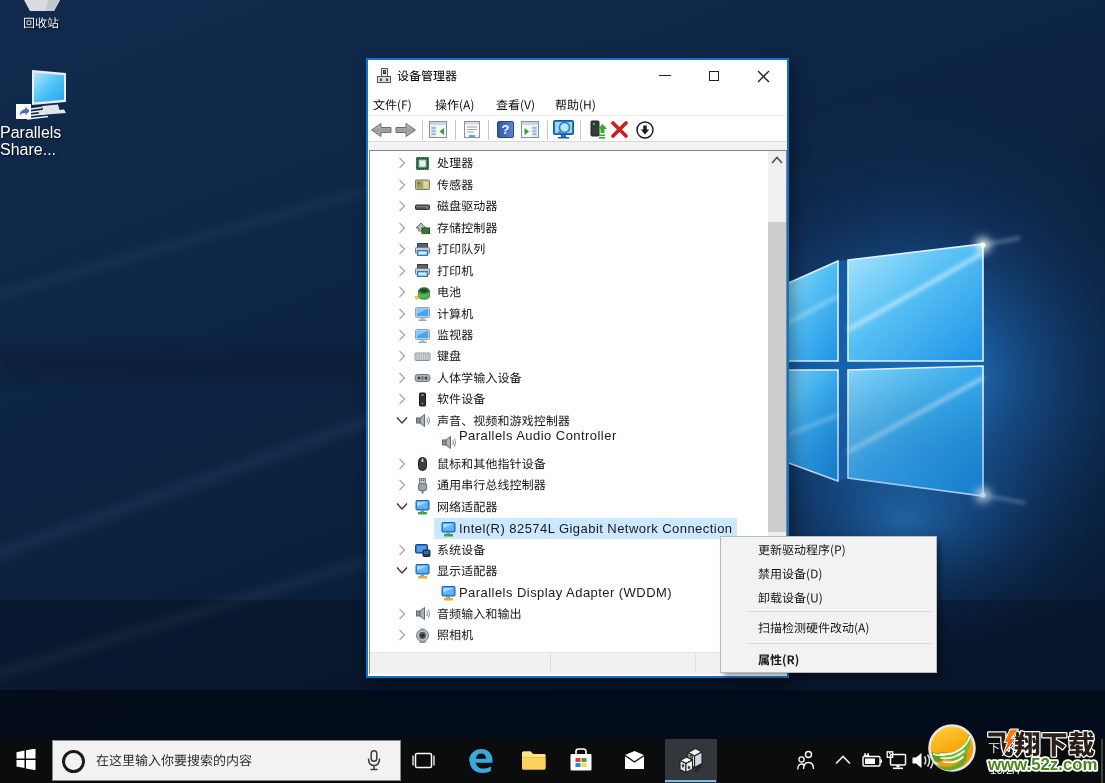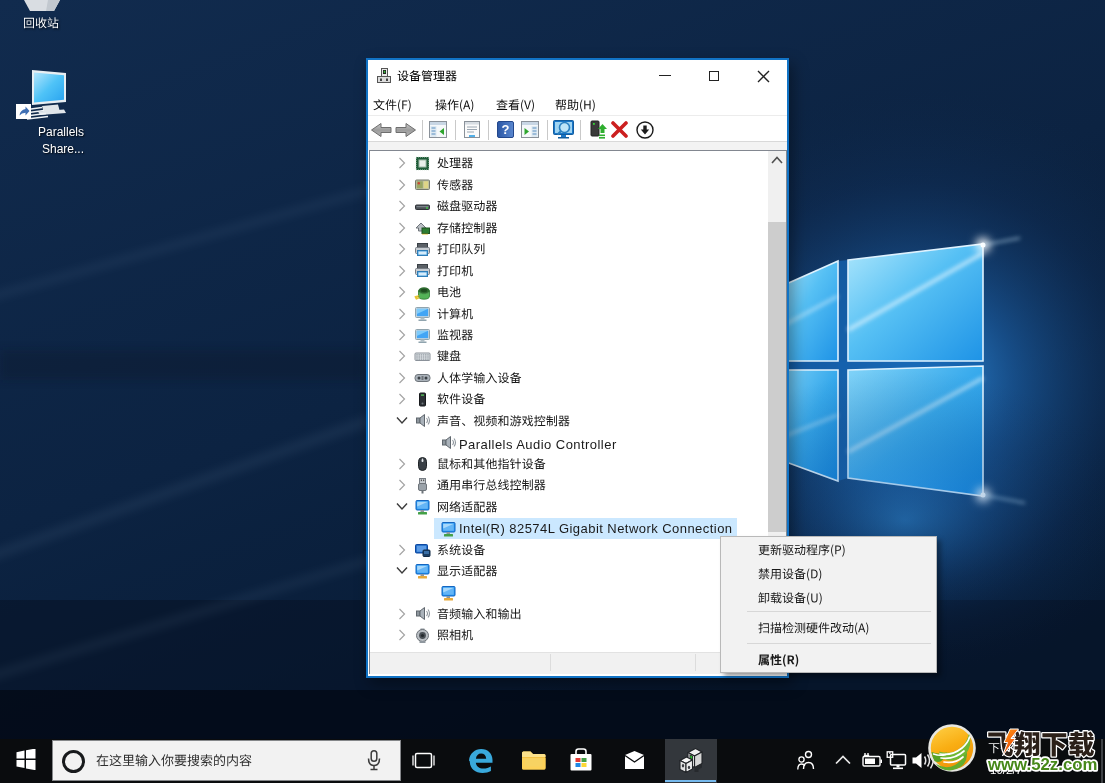--- a/index.html
+++ b/index.html
@@ -89,21 +89,21 @@
 <polygon points="24,45.5 50,43.5 52,47 26,49" fill="#dfe5ea"></polygon>
 <g stroke="#eef2f5" stroke-width="1.6" fill="none">
 <polyline points="10,44 28,41.5"></polyline>
         <polyline points="11,47 30,44.5"></polyline>
         <polyline points="12,50 32,47.5"></polyline>
         <polyline points="13,53 34,50.5"></polyline>
 </g>
 <rect x="2" y="38" width="15" height="15" fill="#ffffff"></rect>
 <path d="M5.5 49.5 q0.5,-5.5 6,-6.5 l0,-2.5 l4,4.5 l-4,4.5 l0,-2.7 q-4,0.2 -6,2.7 z" fill="#3f6fb4"></path>
 </svg>
-<div class="ab" style="left:0px;top:124px;width:84px;text-align:right;color:#fff;font-size:12px;line-height:17px;text-shadow:1px 1.2px 1.5px rgba(0,0,0,.85)">Parallels<br>Share...</div>
+<div class="ab" style="left:0px;top:124px;width:84px;text-align:left;color:#fff;font-size:16px;line-height:17px;text-shadow:1px 1.2px 1.5px rgba(0,0,0,.85)">Parallels<br>Share...</div>
 <div class="ab" style="left:366px;top:58px;width:423px;height:620px;background:#fff;border:2px solid #1173c5;box-shadow:4px 6px 14px rgba(0,0,0,0.38);"></div>
 <svg class="ab" style="left:377px;top:68px" width="14" height="15">
 <rect x="4.5" y="0.5" width="6" height="8" fill="#e8e8e8" stroke="#555"></rect>
 <rect x="6" y="2" width="3" height="4" fill="#222"></rect>
       <rect x="6.8" y="2.8" width="1.5" height="2" fill="#39c23c"></rect>
 <rect x="0.5" y="8.5" width="13" height="6" fill="#dcdcdc" stroke="#555"></rect>
 <rect x="3" y="10.5" width="2" height="2.5" fill="#444"></rect>
       <rect x="9" y="10.5" width="2" height="2.5" fill="#444"></rect>
 </svg>
 <svg style="position:absolute;left:397px;top:67.5px;" width="62" height="16">
@@ -390,21 +390,21 @@
       <path d="M12.5 6 q2,2.5 0,5 M14 4.5 q3,3.8 0,8" fill="none" stroke="#8f979e" stroke-width="1.1"></path>
     </svg>
 <svg style="position:absolute;left:437px;top:412.8px;" width="136" height="16">
       <path fill="#1a1a1a" transform="translate(0,12.32) scale(0.012,-0.012)" d="M70 757H930V691H70ZM131 593H886V528H131ZM196 232H819V167H196ZM197 449H866V116H791V386H197ZM153 449H227V317Q227 272 221 219Q216 167 201 113Q185 59 158 8Q131 -42 87 -85Q81 -77 71 -67Q60 -57 49 -48Q38 -38 29 -34Q84 19 110 80Q136 142 145 203Q153 265 153 318ZM460 842H536V557H460ZM462 428H535V193H462ZM1120 749H1905V681H1120ZM1063 514H1954V446H1063ZM1247 190H1776V130H1247ZM1248 21H1777V-43H1248ZM1201 358H1826V-79H1748V294H1275V-81H1201ZM1693 679 1774 659Q1760 629 1745 597Q1730 566 1714 537Q1698 508 1684 486L1615 504Q1628 528 1643 559Q1658 589 1671 621Q1684 653 1693 679ZM1256 659 1327 675Q1351 640 1369 597Q1387 555 1393 523L1316 504Q1310 536 1294 580Q1277 623 1256 659ZM1443 833 1517 848Q1536 821 1551 787Q1566 754 1572 729L1493 711Q1488 737 1474 771Q1460 806 1443 833ZM2289 -56Q2257 -16 2219 24Q2181 64 2142 101Q2104 138 2068 167L2133 224Q2169 195 2209 157Q2249 119 2287 79Q2326 39 2357 2ZM3474 791H3931V259H3856V725H3547V259H3474ZM3695 276H3765V28Q3765 7 3772 0Q3780 -8 3801 -8H3882Q3900 -8 3909 5Q3917 18 3921 54Q3924 91 3926 163Q3941 151 3958 144Q3975 136 3989 133Q3984 55 3975 11Q3967 -32 3946 -48Q3925 -65 3881 -65H3790Q3739 -65 3717 -48Q3695 -30 3695 20ZM3661 649H3733V452Q3733 388 3722 316Q3710 244 3678 173Q3646 102 3585 36Q3524 -29 3426 -81Q3422 -72 3413 -62Q3405 -52 3395 -41Q3386 -30 3378 -25Q3473 24 3529 83Q3586 142 3615 205Q3643 268 3652 332Q3661 395 3661 454ZM3087 668H3373V599H3087ZM3214 374 3285 459V-79H3214ZM3286 441Q3296 431 3317 409Q3337 387 3360 360Q3383 334 3403 311Q3422 289 3431 279L3383 219Q3372 236 3353 261Q3335 287 3314 315Q3293 342 3274 366Q3255 390 3243 404ZM3351 668H3367L3381 671L3421 644Q3389 555 3337 472Q3285 388 3223 319Q3161 250 3098 204Q3095 214 3089 229Q3083 243 3076 257Q3069 270 3063 277Q3122 317 3178 377Q3235 437 3280 509Q3326 580 3351 652ZM3178 804 3235 838Q3265 810 3291 775Q3318 739 3332 713L3271 673Q3258 701 3232 738Q3205 775 3178 804ZM4550 781H4982V714H4550ZM4749 743 4818 725Q4803 685 4788 645Q4773 604 4759 575L4697 592Q4711 623 4726 666Q4741 710 4749 743ZM4576 609H4954V139H4886V550H4640V137H4576ZM4733 501H4796Q4796 390 4791 305Q4786 219 4771 156Q4756 93 4726 47Q4695 2 4644 -29Q4593 -61 4515 -83Q4511 -71 4499 -55Q4488 -39 4478 -30Q4551 -10 4598 17Q4645 44 4672 85Q4700 125 4712 182Q4725 239 4729 317Q4733 396 4733 501ZM4760 84 4802 126Q4836 102 4873 73Q4911 44 4945 16Q4978 -12 5000 -34L4955 -82Q4934 -60 4901 -31Q4868 -2 4831 29Q4794 59 4760 84ZM4329 716H4511V652H4329ZM4071 529H4534V461H4071ZM4298 841H4366V491H4298ZM4146 753H4208V490H4146ZM4460 386 4525 371Q4498 258 4446 170Q4394 83 4314 20Q4234 -43 4120 -83Q4114 -69 4103 -53Q4092 -36 4081 -25Q4187 9 4262 65Q4337 122 4386 202Q4434 282 4460 386ZM4165 397 4228 383Q4211 321 4184 262Q4157 203 4125 162Q4119 167 4109 174Q4099 180 4088 187Q4078 193 4069 197Q4101 236 4126 289Q4150 341 4165 397ZM4280 475H4348V158H4280ZM5598 119H5909V47H5598ZM5571 747H5943V-28H5867V675H5644V-35H5571ZM5287 756H5361V-78H5287ZM5090 544H5536V474H5090ZM5283 519 5336 501Q5318 442 5293 381Q5268 319 5238 260Q5207 201 5174 151Q5141 100 5107 64Q5101 80 5088 100Q5076 120 5066 134Q5098 166 5130 211Q5162 255 5191 307Q5220 359 5244 413Q5267 468 5283 519ZM5479 831 5529 772Q5476 752 5407 736Q5338 719 5264 707Q5190 695 5121 687Q5119 700 5113 717Q5106 734 5100 747Q5166 756 5237 768Q5308 781 5372 797Q5435 813 5479 831ZM5356 454Q5365 445 5383 425Q5401 405 5423 380Q5445 355 5467 330Q5488 305 5505 284Q5522 264 5529 254L5483 192Q5471 212 5449 243Q5427 274 5402 308Q5377 342 5354 372Q5331 401 5318 418ZM6125 776 6169 828Q6196 814 6225 795Q6255 776 6282 758Q6309 741 6327 726L6281 666Q6265 682 6238 702Q6211 721 6182 740Q6152 760 6125 776ZM6086 505 6129 560Q6156 547 6187 531Q6219 514 6247 497Q6276 481 6294 468L6252 407Q6233 421 6205 439Q6176 456 6145 474Q6114 491 6086 505ZM6103 -28Q6122 12 6144 65Q6166 119 6188 178Q6211 238 6229 294L6290 256Q6273 204 6253 147Q6233 89 6212 35Q6191 -20 6171 -66ZM6715 707H7009V635H6715ZM6695 527H6956V460H6695ZM6646 290H7010V221H6646ZM6730 840 6801 828Q6783 732 6752 645Q6721 558 6680 498Q6673 503 6661 510Q6649 517 6637 524Q6625 531 6616 535Q6658 591 6686 672Q6715 753 6730 840ZM6800 386H6870V4Q6870 -25 6863 -42Q6856 -59 6834 -67Q6813 -76 6779 -78Q6744 -80 6694 -80Q6692 -65 6686 -45Q6679 -25 6672 -10Q6710 -11 6741 -11Q6772 -12 6782 -11Q6793 -11 6796 -8Q6800 -4 6800 5ZM6929 527H6945L6958 531L7004 499Q6972 455 6928 413Q6883 370 6842 342Q6834 352 6822 365Q6809 378 6800 386Q6823 403 6848 425Q6872 447 6894 470Q6915 494 6929 514ZM6305 679H6656V607H6305ZM6422 464H6587V395H6422ZM6559 464H6628Q6628 464 6628 458Q6628 451 6628 443Q6628 435 6627 430Q6624 309 6620 226Q6617 142 6612 88Q6608 35 6601 5Q6595 -24 6586 -36Q6574 -52 6560 -59Q6547 -66 6528 -68Q6511 -70 6483 -70Q6455 -70 6425 -69Q6423 -53 6419 -34Q6414 -14 6405 0Q6435 -2 6460 -3Q6485 -4 6495 -4Q6506 -4 6512 -2Q6519 1 6526 10Q6534 21 6540 65Q6547 110 6551 202Q6556 295 6559 450ZM6399 627H6468Q6466 525 6460 424Q6453 323 6437 230Q6421 137 6389 59Q6356 -20 6302 -79Q6293 -67 6278 -53Q6262 -39 6248 -32Q6299 21 6329 95Q6358 169 6373 256Q6387 344 6392 438Q6397 533 6399 627ZM6393 814 6462 841Q6487 811 6511 775Q6536 739 6549 712L6477 679Q6465 707 6441 745Q6417 783 6393 814ZM7109 725H7428V657H7109ZM7410 725H7424L7437 728L7485 712Q7463 541 7414 402Q7365 264 7295 162Q7225 60 7139 -5Q7133 4 7124 16Q7114 28 7104 39Q7093 50 7084 56Q7144 96 7196 161Q7249 225 7292 310Q7335 394 7365 495Q7395 596 7410 708ZM7117 554 7171 597Q7214 540 7261 476Q7307 412 7352 348Q7397 284 7434 226Q7472 168 7497 122L7436 69Q7413 115 7376 175Q7339 235 7295 301Q7251 366 7206 432Q7160 497 7117 554ZM7484 551 7993 609 8002 541 7494 482ZM7764 791 7817 831Q7842 812 7869 788Q7896 764 7920 741Q7943 717 7957 697L7902 652Q7888 672 7865 696Q7841 721 7815 746Q7789 771 7764 791ZM7607 833H7685Q7688 698 7699 577Q7710 456 7728 354Q7746 252 7771 176Q7796 101 7829 57Q7862 14 7903 9Q7922 8 7934 49Q7946 90 7952 171Q7960 164 7972 155Q7983 147 7996 140Q8008 133 8016 129Q8005 47 7989 0Q7972 -47 7951 -65Q7930 -83 7906 -82Q7842 -77 7795 -30Q7748 17 7714 99Q7681 182 7660 294Q7638 405 7626 542Q7613 679 7607 833ZM7897 480 7957 444Q7928 369 7885 295Q7842 222 7787 156Q7733 89 7672 35Q7611 -18 7545 -54Q7534 -41 7518 -25Q7502 -9 7486 2Q7553 34 7615 85Q7677 136 7731 200Q7785 264 7827 335Q7869 407 7897 480ZM8096 294Q8152 310 8232 337Q8312 365 8394 394L8406 325Q8330 297 8253 270Q8176 242 8113 219ZM8107 646H8402V575H8107ZM8228 841H8298V16Q8298 -15 8290 -31Q8283 -48 8264 -58Q8246 -66 8216 -69Q8186 -72 8138 -71Q8137 -58 8131 -37Q8124 -17 8117 -2Q8149 -3 8176 -3Q8202 -3 8211 -2Q8220 -2 8224 2Q8228 5 8228 16ZM8477 338H8957V271H8477ZM8396 20H9028V-47H8396ZM8431 719H9018V554H8946V653H8499V544H8431ZM8677 298H8753V-15H8677ZM8652 823 8722 841Q8738 810 8754 773Q8771 736 8779 710L8705 688Q8698 715 8682 754Q8666 792 8652 823ZM8759 553 8805 594Q8837 567 8873 535Q8909 503 8942 472Q8975 441 8997 418L8948 369Q8927 392 8895 424Q8863 457 8827 491Q8791 524 8759 553ZM8624 593 8690 569Q8663 530 8628 492Q8593 453 8555 419Q8517 385 8481 358Q8477 366 8468 376Q8459 387 8450 398Q8441 409 8434 415Q8487 449 8538 496Q8589 544 8624 593ZM9748 748H9819V194H9748ZM9926 830H10000V24Q10000 -13 9990 -32Q9980 -51 9957 -62Q9934 -71 9894 -73Q9853 -76 9797 -76Q9794 -60 9787 -37Q9780 -15 9772 3Q9817 2 9854 2Q9892 1 9906 2Q9917 2 9922 6Q9926 11 9926 23ZM9361 836H9433V-79H9361ZM9572 351H9641V77Q9641 51 9635 36Q9629 20 9610 11Q9593 3 9564 1Q9534 -1 9493 -1Q9491 14 9485 32Q9479 51 9472 65Q9504 64 9527 64Q9550 64 9558 64Q9572 64 9572 78ZM9163 351H9600V283H9231V2H9163ZM9117 522H9676V453H9117ZM9213 696H9637V627H9199ZM9214 816 9284 802Q9266 724 9239 650Q9211 575 9180 524Q9172 528 9160 534Q9148 539 9136 544Q9123 549 9113 552Q9148 603 9173 673Q9198 744 9214 816ZM10276 730V589H10446V730ZM10208 795H10517V524H10208ZM10702 730V589H10882V730ZM10633 795H10955V524H10633ZM10132 420H11029V353H10132ZM10242 15H10485V-51H10242ZM10666 15H10919V-51H10666ZM10704 404Q10739 361 10795 322Q10850 283 10917 254Q10984 225 11052 208Q11044 201 11034 190Q11025 179 11017 168Q11009 157 11004 148Q10934 168 10866 203Q10798 238 10740 283Q10681 327 10641 378ZM10208 229H10517V-74H10445V163H10278V-80H10208ZM10635 229H10955V-74H10882V163H10704V-80H10635ZM10515 532 10591 518Q10555 445 10496 375Q10437 305 10352 245Q10266 185 10152 141Q10148 150 10141 160Q10134 171 10126 181Q10118 191 10110 198Q10219 238 10299 292Q10380 347 10434 409Q10488 471 10515 532ZM10694 484 10733 524Q10771 511 10813 490Q10856 468 10881 449L10840 405Q10817 425 10774 447Q10732 470 10694 484Z"></path>
     </svg>
 <svg class="ab" style="left:440px;top:433.75px" width="17" height="17">
       <rect x="2.5" y="6" width="3.5" height="5" fill="#8f979e" stroke="#5f666d"></rect>
       <path d="M6 6 L10.5 2.5 L10.5 14.5 L6 11 Z" fill="#aab2ba" stroke="#5f666d"></path>
       <path d="M12.5 6 q2,2.5 0,5 M14 4.5 q3,3.8 0,8" fill="none" stroke="#8f979e" stroke-width="1.1"></path>
     </svg>
-<div class="ab" style="left:459px;top:434px;height:21px;line-height:21px;font-size:13px;letter-spacing:0.45px;color:#1a1a1a;white-space:nowrap">Parallels Audio Controller</div>
+<div class="ab" style="left:459px;top:425px;height:21px;line-height:21px;font-size:13px;letter-spacing:0.45px;color:#1a1a1a;white-space:nowrap">Parallels Audio Controller</div>
 <svg class="ab" style="left:398px;top:457.7px" width="8" height="12">
       <path d="M1.5 1 L6.5 6 L1.5 11" fill="none" stroke="#a4a4a4" stroke-width="1.2"></path>
     </svg>
 <svg class="ab" style="left:414px;top:455.2px" width="17" height="17">
       <rect x="4.5" y="2.5" width="8" height="13" rx="4" fill="#3a4046" stroke="#212529"></rect>
       <line x1="8.5" y1="3.5" x2="8.5" y2="7" stroke="#c8cdd2" stroke-width="1.2"></line>
       <rect x="7.6" y="4.2" width="1.8" height="2.6" rx="0.9" fill="#e8ebee"></rect>
     </svg>
 <svg style="position:absolute;left:437px;top:455.7px;" width="111" height="16">
       <path fill="#1a1a1a" transform="translate(0,12.32) scale(0.012,-0.012)" d="M415 835 453 778Q414 766 364 756Q314 746 263 738Q211 731 164 726Q162 737 156 753Q150 769 144 781Q191 787 240 796Q290 804 336 815Q381 825 415 835ZM144 781 218 765V464H144ZM144 497H788V729H543V790H862V435H144ZM177 649H447V589H177ZM558 646H820V586H558ZM741 406H814Q813 264 822 173Q830 83 846 40Q862 -3 885 -3Q897 -3 903 15Q908 32 911 84Q921 74 936 66Q951 57 964 52Q960 2 950 -26Q940 -54 923 -64Q906 -75 880 -75Q828 -75 798 -20Q769 34 756 141Q744 248 741 406ZM268 330 307 370Q336 354 369 332Q403 310 422 294L383 249Q364 266 330 289Q297 312 268 330ZM259 175 298 217Q328 200 362 178Q396 156 415 141L375 94Q356 110 323 134Q289 157 259 175ZM559 329 596 370Q626 353 661 331Q695 309 716 293L678 246Q658 263 623 287Q588 311 559 329ZM553 174 592 215Q624 197 660 173Q697 149 718 132L678 85Q657 103 621 129Q584 154 553 174ZM146 -70Q145 -61 139 -49Q134 -37 128 -26Q123 -14 117 -7Q129 0 142 14Q154 29 154 58V401H225V-2Q225 -2 214 -9Q202 -16 186 -26Q170 -37 158 -48Q146 -60 146 -70ZM146 -70 144 -11 181 14 397 56Q396 41 396 24Q397 6 398 -6Q321 -23 275 -33Q229 -44 203 -50Q177 -57 166 -61Q154 -65 146 -70ZM447 -66Q445 -57 440 -46Q435 -34 430 -23Q424 -12 418 -5Q430 0 441 13Q452 26 452 55V402H521V-4Q521 -4 510 -10Q499 -16 484 -26Q470 -35 458 -46Q447 -57 447 -66ZM447 -66 445 -10 481 16 719 65Q718 51 719 33Q719 15 719 4Q637 -14 586 -26Q535 -39 508 -45Q480 -52 467 -57Q455 -62 447 -66ZM1474 764H1910V693H1474ZM1430 525H1964V454H1430ZM1644 490H1720V17Q1720 -15 1712 -34Q1704 -52 1682 -62Q1660 -71 1625 -74Q1589 -76 1537 -76Q1535 -59 1528 -37Q1521 -16 1513 1Q1552 0 1584 0Q1615 0 1625 0Q1636 1 1640 5Q1644 8 1644 18ZM1787 325 1851 345Q1876 296 1899 241Q1921 185 1939 133Q1957 81 1965 41L1896 16Q1888 56 1872 109Q1855 162 1833 219Q1811 275 1787 325ZM1499 342 1568 327Q1553 269 1531 213Q1510 156 1485 106Q1460 56 1433 18Q1426 23 1415 31Q1404 38 1392 46Q1381 53 1372 57Q1414 111 1447 187Q1480 263 1499 342ZM1057 628H1416V558H1057ZM1210 840H1285V-79H1210ZM1201 586 1252 570Q1239 515 1220 455Q1202 395 1178 338Q1155 280 1129 230Q1102 180 1074 145Q1070 155 1062 168Q1055 181 1047 193Q1039 206 1032 215Q1066 256 1100 318Q1133 380 1159 451Q1186 522 1201 586ZM1280 537Q1289 527 1308 503Q1328 478 1351 449Q1374 420 1393 396Q1412 371 1420 360L1376 301Q1366 318 1349 347Q1331 375 1310 406Q1290 437 1272 463Q1253 489 1242 503ZM2574 119H2885V47H2574ZM2547 747H2919V-28H2843V675H2620V-35H2547ZM2263 756H2337V-78H2263ZM2066 544H2512V474H2066ZM2259 519 2312 501Q2294 442 2269 381Q2244 319 2214 260Q2183 201 2150 151Q2117 100 2083 64Q2077 80 2064 100Q2052 120 2042 134Q2074 166 2106 211Q2138 255 2167 307Q2196 359 2220 413Q2243 468 2259 519ZM2455 831 2505 772Q2452 752 2383 736Q2314 719 2240 707Q2166 695 2097 687Q2095 700 2089 717Q2082 734 2076 747Q2142 756 2213 768Q2284 781 2348 797Q2411 813 2455 831ZM2332 454Q2341 445 2359 425Q2377 405 2399 380Q2421 355 2443 330Q2464 305 2481 284Q2498 264 2505 254L2459 192Q2447 212 2425 243Q2403 274 2378 308Q2353 342 2330 372Q2307 401 2294 418ZM3078 205H3970V135H3078ZM3107 723H3946V653H3107ZM3310 553H3740V488H3310ZM3310 379H3740V315H3310ZM3263 839H3337V174H3263ZM3710 839H3785V174H3710ZM3597 65 3649 112Q3708 92 3768 67Q3827 43 3880 19Q3934 -5 3973 -26L3904 -76Q3870 -54 3820 -30Q3771 -6 3714 18Q3656 43 3597 65ZM3385 118 3452 71Q3408 43 3350 16Q3293 -12 3233 -36Q3172 -60 3118 -78Q3110 -66 3095 -49Q3081 -32 3069 -21Q3123 -5 3183 18Q3243 42 3296 68Q3350 94 3385 118ZM4652 838H4723V143H4652ZM4303 427 4905 660 4933 594 4332 360ZM4430 740H4504V72Q4504 43 4510 28Q4516 13 4535 7Q4553 2 4588 2Q4598 2 4624 2Q4649 2 4681 2Q4713 2 4746 2Q4779 2 4805 2Q4832 2 4845 2Q4876 2 4892 13Q4908 25 4915 57Q4922 88 4925 147Q4939 138 4959 129Q4979 121 4995 117Q4989 48 4976 8Q4962 -33 4932 -50Q4903 -67 4847 -67Q4839 -67 4812 -67Q4786 -67 4751 -67Q4716 -67 4681 -67Q4647 -67 4620 -67Q4594 -67 4586 -67Q4526 -67 4491 -55Q4457 -43 4444 -13Q4430 17 4430 72ZM4879 643H4871L4888 658L4902 669L4954 648L4950 635Q4950 545 4949 469Q4948 393 4945 341Q4943 288 4938 266Q4932 232 4916 216Q4901 200 4878 193Q4857 188 4828 187Q4799 185 4776 186Q4775 202 4770 223Q4765 243 4758 256Q4779 255 4802 255Q4825 255 4834 255Q4847 255 4856 260Q4864 265 4869 285Q4873 301 4875 348Q4877 396 4878 471Q4879 545 4879 643ZM4298 836 4368 815Q4336 731 4292 648Q4248 566 4197 494Q4146 421 4092 365Q4089 373 4081 387Q4074 401 4066 415Q4057 429 4050 437Q4100 486 4146 550Q4192 614 4231 687Q4271 761 4298 836ZM4192 579 4265 651 4266 650V-78H4192ZM5481 836H5555V552Q5555 527 5569 519Q5583 511 5632 511Q5641 511 5662 511Q5684 511 5712 511Q5740 511 5769 511Q5798 511 5821 511Q5845 511 5857 511Q5885 511 5899 520Q5912 529 5918 557Q5924 584 5927 637Q5939 629 5960 621Q5980 613 5996 610Q5991 544 5978 507Q5966 471 5938 457Q5911 443 5861 443Q5854 443 5830 443Q5806 443 5775 443Q5744 443 5713 443Q5682 443 5659 443Q5635 443 5628 443Q5570 443 5538 452Q5506 461 5493 485Q5481 509 5481 552ZM5877 781 5934 725Q5881 704 5813 685Q5746 666 5674 650Q5602 634 5535 621Q5532 633 5525 650Q5518 666 5511 678Q5576 691 5644 707Q5712 724 5774 743Q5835 762 5877 781ZM5481 359H5952V-75H5878V295H5552V-79H5481ZM5518 195H5905V134H5518ZM5515 29H5907V-33H5515ZM5071 310Q5116 321 5173 337Q5230 353 5293 371Q5357 390 5421 409L5430 339Q5342 312 5253 285Q5164 258 5093 237ZM5084 638H5416V567H5084ZM5224 840H5297V9Q5297 -23 5289 -40Q5282 -57 5262 -66Q5242 -74 5210 -77Q5178 -80 5128 -79Q5126 -65 5119 -45Q5112 -25 5105 -10Q5139 -11 5167 -11Q5195 -11 5205 -11Q5215 -10 5219 -6Q5224 -2 5224 8ZM6474 505H7002V431H6474ZM6710 831H6787V-79H6710ZM6234 838 6301 818Q6281 763 6252 709Q6224 656 6189 609Q6155 562 6117 526Q6115 534 6108 547Q6101 560 6093 574Q6086 588 6079 596Q6127 640 6168 704Q6209 768 6234 838ZM6206 724H6471V653H6192ZM6249 -75 6240 -8 6267 21 6477 126Q6479 111 6483 92Q6487 73 6491 61Q6417 23 6372 -1Q6327 -25 6303 -39Q6278 -53 6267 -60Q6255 -68 6249 -75ZM6156 547H6444V479H6156ZM6109 344H6465V275H6109ZM6249 -75Q6246 -65 6240 -53Q6234 -40 6226 -28Q6219 -16 6212 -8Q6226 0 6243 18Q6259 37 6259 68V527H6331V1Q6331 1 6322 -4Q6314 -9 6302 -18Q6290 -26 6278 -36Q6266 -46 6258 -57Q6249 -67 6249 -75ZM7178 776 7227 822Q7254 800 7283 773Q7313 746 7339 720Q7365 693 7380 672L7329 619Q7314 641 7288 668Q7263 695 7234 724Q7205 752 7178 776ZM7231 -60 7217 8 7236 38 7424 175Q7428 160 7437 142Q7445 123 7451 112Q7385 63 7343 32Q7302 2 7280 -16Q7258 -33 7247 -43Q7237 -52 7231 -60ZM7099 526H7277V454H7099ZM7568 804H7829V734H7568ZM7440 398H7907V328H7440ZM7883 398H7897L7911 401L7957 381Q7926 283 7873 207Q7821 131 7752 75Q7682 19 7602 -19Q7521 -57 7433 -80Q7429 -66 7418 -46Q7407 -27 7397 -15Q7478 4 7554 38Q7630 72 7695 121Q7760 171 7809 237Q7857 303 7883 386ZM7541 345Q7581 254 7649 181Q7717 108 7811 58Q7905 8 8019 -16Q8011 -24 8002 -36Q7993 -48 7985 -60Q7977 -72 7973 -83Q7796 -40 7671 64Q7546 168 7478 323ZM7547 804H7618V691Q7618 645 7604 595Q7590 545 7552 500Q7514 455 7442 420Q7437 428 7428 439Q7419 449 7409 460Q7400 470 7393 476Q7459 506 7492 542Q7525 579 7536 617Q7547 656 7547 693ZM7795 804H7866V572Q7866 550 7869 542Q7872 534 7884 534Q7890 534 7904 534Q7918 534 7932 534Q7947 534 7953 534Q7964 534 7977 535Q7991 537 8000 539Q8001 525 8003 506Q8005 487 8007 474Q7998 471 7984 470Q7969 469 7954 469Q7947 469 7931 469Q7915 469 7900 469Q7885 469 7879 469Q7844 469 7826 479Q7808 489 7801 512Q7795 535 7795 573ZM7231 -60Q7228 -51 7221 -39Q7214 -27 7206 -15Q7197 -3 7190 4Q7200 10 7211 23Q7223 36 7232 54Q7240 72 7240 95V526H7313V30Q7313 30 7300 20Q7288 11 7272 -4Q7256 -18 7243 -34Q7231 -49 7231 -60ZM8390 754H8818V688H8390ZM8794 754H8810L8823 758L8872 727Q8830 662 8768 609Q8705 555 8630 512Q8555 469 8471 436Q8387 404 8300 381Q8213 358 8128 344Q8126 355 8120 368Q8114 381 8107 394Q8101 407 8094 415Q8176 426 8260 446Q8344 466 8424 495Q8504 524 8575 561Q8646 599 8702 644Q8759 690 8794 743ZM8385 686Q8447 616 8547 563Q8648 510 8774 476Q8900 442 9037 427Q9029 419 9020 406Q9011 394 9003 381Q8995 369 8990 358Q8854 376 8727 414Q8601 452 8496 512Q8391 571 8320 652ZM8234 357H8891V-78H8810V291H8312V-80H8234ZM8265 190H8845V129H8265ZM8265 18H8845V-48H8265ZM8524 326H8601V-19H8524ZM8433 843 8514 827Q8463 746 8385 670Q8306 593 8192 533Q8186 542 8177 553Q8168 563 8159 573Q8149 583 8140 588Q8213 623 8270 665Q8326 708 8367 754Q8408 800 8433 843Z"></path>
@@ -469,20 +469,21 @@
 <svg style="position:absolute;left:437px;top:562.95px;" width="63" height="16">
       <path fill="#1a1a1a" transform="translate(0,12.32) scale(0.012,-0.012)" d="M244 570V466H757V570ZM244 731V628H757V731ZM171 791H833V405H171ZM40 39H960V-33H40ZM352 365H423V0H352ZM571 365H643V0H571ZM820 330 885 300Q853 248 814 193Q774 138 740 97L682 126Q705 153 730 189Q756 224 780 261Q804 298 820 330ZM123 297 183 323Q204 291 226 254Q248 218 267 183Q287 149 297 123L236 93Q225 120 206 155Q187 190 166 228Q145 266 123 297ZM1469 484H1550V18Q1550 -18 1539 -37Q1529 -56 1502 -66Q1475 -75 1431 -77Q1386 -79 1319 -79Q1317 -62 1309 -39Q1301 -17 1292 0Q1326 -1 1358 -2Q1389 -3 1412 -2Q1436 -2 1445 -2Q1459 -1 1464 3Q1469 7 1469 19ZM1242 351 1319 330Q1295 269 1262 210Q1228 151 1190 100Q1151 49 1112 11Q1105 18 1092 26Q1079 35 1066 43Q1052 52 1043 56Q1104 109 1157 188Q1209 266 1242 351ZM1692 320 1761 349Q1798 303 1833 248Q1869 193 1898 140Q1927 87 1942 44L1867 10Q1854 52 1826 106Q1798 160 1763 216Q1728 273 1692 320ZM1157 766H1861V692H1157ZM1068 523H1949V449H1068ZM2264 483V87H2192V413H2055V483ZM2078 763 2133 804Q2161 781 2190 752Q2219 723 2244 695Q2269 667 2284 644L2225 598Q2210 621 2186 650Q2162 679 2134 709Q2106 739 2078 763ZM2240 115Q2265 115 2288 98Q2311 81 2353 58Q2402 31 2466 23Q2531 15 2613 15Q2671 15 2737 17Q2803 20 2866 24Q2929 28 2977 33Q2973 23 2969 10Q2964 -4 2961 -17Q2957 -31 2956 -42Q2929 -44 2885 -45Q2842 -47 2792 -48Q2743 -50 2695 -51Q2647 -52 2611 -52Q2522 -52 2456 -42Q2389 -32 2336 -2Q2304 15 2281 33Q2257 51 2239 51Q2222 51 2199 35Q2177 20 2152 -6Q2128 -32 2101 -64L2054 -1Q2104 48 2153 82Q2201 115 2240 115ZM2872 833 2909 770Q2859 755 2796 744Q2732 732 2662 723Q2592 714 2521 708Q2450 702 2385 699Q2383 712 2378 729Q2372 746 2366 759Q2431 764 2501 771Q2571 777 2639 787Q2707 796 2767 808Q2827 819 2872 833ZM2613 750H2688V360H2613ZM2322 595H2969V528H2322ZM2475 339V175H2824V339ZM2403 401H2899V113H2403ZM3616 481H3916V408H3616ZM3581 481H3655V46Q3655 18 3665 10Q3675 1 3710 1Q3718 1 3739 1Q3760 1 3785 1Q3810 1 3833 1Q3855 1 3865 1Q3888 1 3899 14Q3910 27 3915 63Q3920 99 3922 171Q3932 165 3944 158Q3956 151 3969 147Q3982 142 3992 139Q3987 58 3976 13Q3965 -33 3940 -51Q3916 -70 3870 -70Q3864 -70 3847 -70Q3830 -70 3807 -70Q3785 -70 3763 -70Q3741 -70 3725 -70Q3708 -70 3702 -70Q3656 -70 3629 -60Q3603 -50 3592 -25Q3581 0 3581 46ZM3578 795H3954V340H3882V723H3578ZM3106 618H3506V-62H3444V553H3167V-76H3106ZM3137 214H3474V158H3137ZM3137 54H3474V-7H3137ZM3081 801H3529V734H3081ZM3225 783H3279V571H3225ZM3338 783H3393V571H3338ZM3235 572H3277V473Q3277 442 3271 407Q3265 372 3248 338Q3232 303 3200 274Q3195 281 3185 290Q3174 299 3167 304Q3196 329 3211 358Q3225 388 3230 418Q3235 448 3235 474ZM3333 572H3376V365Q3376 356 3378 353Q3380 350 3389 350Q3392 350 3399 350Q3406 350 3414 350Q3422 350 3426 350Q3439 350 3441 353Q3448 348 3459 343Q3470 339 3480 336Q3477 321 3466 314Q3455 307 3434 307Q3430 307 3420 307Q3409 307 3399 307Q3389 307 3385 307Q3355 307 3344 317Q3333 328 3333 364ZM4228 730V589H4398V730ZM4160 795H4469V524H4160ZM4654 730V589H4834V730ZM4585 795H4907V524H4585ZM4084 420H4981V353H4084ZM4194 15H4437V-51H4194ZM4618 15H4871V-51H4618ZM4656 404Q4691 361 4747 322Q4802 283 4869 254Q4936 225 5004 208Q4996 201 4986 190Q4977 179 4969 168Q4961 157 4956 148Q4886 168 4818 203Q4750 238 4692 283Q4633 327 4593 378ZM4160 229H4469V-74H4397V163H4230V-80H4160ZM4587 229H4907V-74H4834V163H4656V-80H4587ZM4467 532 4543 518Q4507 445 4448 375Q4389 305 4304 245Q4218 185 4104 141Q4100 150 4093 160Q4086 171 4078 181Q4070 191 4062 198Q4171 238 4251 292Q4332 347 4386 409Q4440 471 4467 532ZM4646 484 4685 524Q4723 511 4765 490Q4808 468 4833 449L4792 405Q4769 425 4726 447Q4684 470 4646 484Z"></path>
     </svg>
 <svg class="ab" style="left:440px;top:583.9px" width="17" height="17">
       <rect x="2" y="2.5" width="13" height="9.5" rx="1" fill="#2196f3" stroke="#1565c0"></rect>
       <rect x="3.2" y="3.7" width="10.6" height="7.1" fill="#64b5f6"></rect>
       <path d="M3.2 3.7 L13.8 3.7 L3.2 8.5 Z" fill="#a8d8fb"></path>
       <rect x="6.5" y="12" width="3.5" height="2" fill="#8f979e"></rect>
       <rect x="4" y="14" width="9" height="2.5" rx="0.5" fill="#e7a93a"></rect>
     </svg>
+<div class="ab" style="left:459px;top:581.9px;height:21px;line-height:21px;font-size:13px;letter-spacing:0.45px;color:#1a1a1a;white-space:nowrap">Parallels Display Adapter (WDDM)</div>
 <svg class="ab" style="left:398px;top:607.85px" width="8" height="12">
       <path d="M1.5 1 L6.5 6 L1.5 11" fill="none" stroke="#a4a4a4" stroke-width="1.2"></path>
     </svg>
 <svg class="ab" style="left:414px;top:605.35px" width="17" height="17">
       <rect x="2.5" y="6" width="3.5" height="5" fill="#8f979e" stroke="#5f666d"></rect>
       <path d="M6 6 L10.5 2.5 L10.5 14.5 L6 11 Z" fill="#aab2ba" stroke="#5f666d"></path>
       <path d="M12.5 6 q2,2.5 0,5 M14 4.5 q3,3.8 0,8" fill="none" stroke="#8f979e" stroke-width="1.1"></path>
     </svg>
 <svg style="position:absolute;left:437px;top:605.85px;" width="87" height="16">
       <path fill="#1a1a1a" transform="translate(0,12.32) scale(0.012,-0.012)" d="M112 749H897V681H112ZM55 514H946V446H55ZM239 190H768V130H239ZM240 21H769V-43H240ZM193 358H818V-79H740V294H267V-81H193ZM685 679 766 659Q752 629 737 597Q722 566 706 537Q690 508 676 486L607 504Q620 528 635 559Q650 589 663 621Q676 653 685 679ZM248 659 319 675Q343 640 361 597Q379 555 385 523L308 504Q302 536 286 580Q269 623 248 659ZM435 833 509 848Q528 821 543 787Q558 754 564 729L485 711Q480 737 466 771Q452 806 435 833ZM1526 781H1958V714H1526ZM1725 743 1794 725Q1779 685 1764 645Q1749 604 1735 575L1673 592Q1687 623 1702 666Q1717 710 1725 743ZM1552 609H1930V139H1862V550H1616V137H1552ZM1709 501H1772Q1772 390 1767 305Q1762 219 1747 156Q1732 93 1702 47Q1671 2 1620 -29Q1569 -61 1491 -83Q1487 -71 1475 -55Q1464 -39 1454 -30Q1527 -10 1574 17Q1621 44 1648 85Q1676 125 1688 182Q1701 239 1705 317Q1709 396 1709 501ZM1736 84 1778 126Q1812 102 1849 73Q1887 44 1921 16Q1954 -12 1976 -34L1931 -82Q1910 -60 1877 -31Q1844 -2 1807 29Q1770 59 1736 84ZM1305 716H1487V652H1305ZM1047 529H1510V461H1047ZM1274 841H1342V491H1274ZM1122 753H1184V490H1122ZM1436 386 1501 371Q1474 258 1422 170Q1370 83 1290 20Q1210 -43 1096 -83Q1090 -69 1079 -53Q1068 -36 1057 -25Q1163 9 1238 65Q1313 122 1362 202Q1410 282 1436 386ZM1141 397 1204 383Q1187 321 1160 262Q1133 203 1101 162Q1095 167 1085 174Q1075 180 1064 187Q1054 193 1045 197Q1077 236 1102 289Q1126 341 1141 397ZM1256 475H1324V158H1256ZM2063 720H2383V652H2063ZM2235 565H2301V-79H2235ZM2058 167Q2120 179 2205 199Q2290 219 2378 239L2384 176Q2303 154 2222 134Q2141 113 2075 96ZM2087 330Q2085 337 2081 349Q2077 360 2073 373Q2068 385 2064 393Q2077 396 2087 419Q2097 441 2107 475Q2113 492 2123 529Q2133 566 2145 617Q2157 668 2167 725Q2177 782 2182 839L2252 827Q2241 748 2222 665Q2203 583 2179 507Q2156 431 2131 371V369Q2131 369 2124 365Q2117 361 2109 355Q2100 349 2094 342Q2087 336 2087 330ZM2087 330V393L2126 413H2381V344H2156Q2132 344 2112 340Q2093 336 2087 330ZM2493 594H2863V532H2493ZM2431 466H2650V406H2493V-76H2431ZM2630 466H2693V-1Q2693 -25 2688 -40Q2683 -54 2667 -63Q2652 -70 2628 -72Q2605 -74 2572 -74Q2571 -61 2566 -43Q2560 -25 2553 -12Q2576 -13 2594 -13Q2612 -13 2619 -13Q2630 -12 2630 -1ZM2475 327H2674V269H2475ZM2474 187H2673V130H2474ZM2750 447H2809V85H2750ZM2877 484H2938V5Q2938 -22 2931 -37Q2925 -51 2906 -60Q2888 -67 2858 -69Q2828 -71 2783 -71Q2782 -58 2776 -41Q2770 -23 2763 -9Q2798 -10 2825 -10Q2852 -10 2862 -10Q2877 -9 2877 5ZM2675 843 2736 816Q2699 758 2648 703Q2596 649 2536 604Q2476 559 2413 527Q2404 540 2391 556Q2377 572 2364 583Q2424 612 2483 652Q2542 693 2592 742Q2642 791 2675 843ZM2699 800Q2758 728 2832 680Q2907 632 2990 596Q2977 585 2963 569Q2949 553 2942 537Q2855 582 2780 638Q2705 694 2640 776ZM3319 755 3365 819Q3434 770 3484 713Q3533 656 3570 595Q3608 533 3640 469Q3671 406 3704 343Q3736 280 3775 221Q3813 162 3865 110Q3916 57 3988 15Q3982 4 3974 -11Q3966 -27 3960 -42Q3953 -58 3951 -70Q3877 -29 3823 25Q3769 79 3728 142Q3687 204 3653 270Q3618 337 3586 404Q3553 471 3516 535Q3479 598 3431 654Q3384 711 3319 755ZM3483 607 3567 591Q3531 434 3473 308Q3416 183 3332 88Q3248 -7 3134 -73Q3127 -65 3115 -54Q3102 -43 3089 -31Q3075 -20 3065 -13Q3237 76 3336 232Q3436 387 3483 607ZM4590 119H4901V47H4590ZM4563 747H4935V-28H4859V675H4636V-35H4563ZM4279 756H4353V-78H4279ZM4082 544H4528V474H4082ZM4275 519 4328 501Q4310 442 4285 381Q4260 319 4230 260Q4199 201 4166 151Q4133 100 4099 64Q4093 80 4080 100Q4068 120 4058 134Q4090 166 4122 211Q4154 255 4183 307Q4212 359 4236 413Q4259 468 4275 519ZM4471 831 4521 772Q4468 752 4399 736Q4330 719 4256 707Q4182 695 4113 687Q4111 700 4105 717Q4098 734 4092 747Q4158 756 4229 768Q4300 781 4364 797Q4427 813 4471 831ZM4348 454Q4357 445 4375 425Q4393 405 4415 380Q4437 355 4459 330Q4480 305 4497 284Q4514 264 4521 254L4475 192Q4463 212 4441 243Q4419 274 4394 308Q4369 342 4346 372Q4323 401 4310 418ZM5087 720H5407V652H5087ZM5259 565H5325V-79H5259ZM5082 167Q5144 179 5229 199Q5314 219 5402 239L5408 176Q5327 154 5246 134Q5165 113 5099 96ZM5111 330Q5109 337 5105 349Q5101 360 5097 373Q5092 385 5088 393Q5101 396 5111 419Q5121 441 5131 475Q5137 492 5147 529Q5157 566 5169 617Q5181 668 5191 725Q5201 782 5206 839L5276 827Q5265 748 5246 665Q5227 583 5203 507Q5180 431 5155 371V369Q5155 369 5148 365Q5141 361 5133 355Q5124 349 5118 342Q5111 336 5111 330ZM5111 330V393L5150 413H5405V344H5180Q5156 344 5136 340Q5117 336 5111 330ZM5517 594H5887V532H5517ZM5455 466H5674V406H5517V-76H5455ZM5654 466H5717V-1Q5717 -25 5712 -40Q5707 -54 5691 -63Q5676 -70 5652 -72Q5629 -74 5596 -74Q5595 -61 5590 -43Q5584 -25 5577 -12Q5600 -13 5618 -13Q5636 -13 5643 -13Q5654 -12 5654 -1ZM5499 327H5698V269H5499ZM5498 187H5697V130H5498ZM5774 447H5833V85H5774ZM5901 484H5962V5Q5962 -22 5955 -37Q5949 -51 5930 -60Q5912 -67 5882 -69Q5852 -71 5807 -71Q5806 -58 5800 -41Q5794 -23 5787 -9Q5822 -10 5849 -10Q5876 -10 5886 -10Q5901 -9 5901 5ZM5699 843 5760 816Q5723 758 5672 703Q5620 649 5560 604Q5500 559 5437 527Q5428 540 5415 556Q5401 572 5388 583Q5448 612 5507 652Q5566 693 5616 742Q5666 791 5699 843ZM5723 800Q5782 728 5856 680Q5931 632 6014 596Q6001 585 5987 569Q5973 553 5966 537Q5879 582 5804 638Q5729 694 5664 776ZM6505 839H6587V19H6505ZM6862 341H6943V-78H6862ZM6198 749H6276V477H6822V750H6903V404H6198ZM6152 341H6235V54H6901V-21H6152Z"></path>

